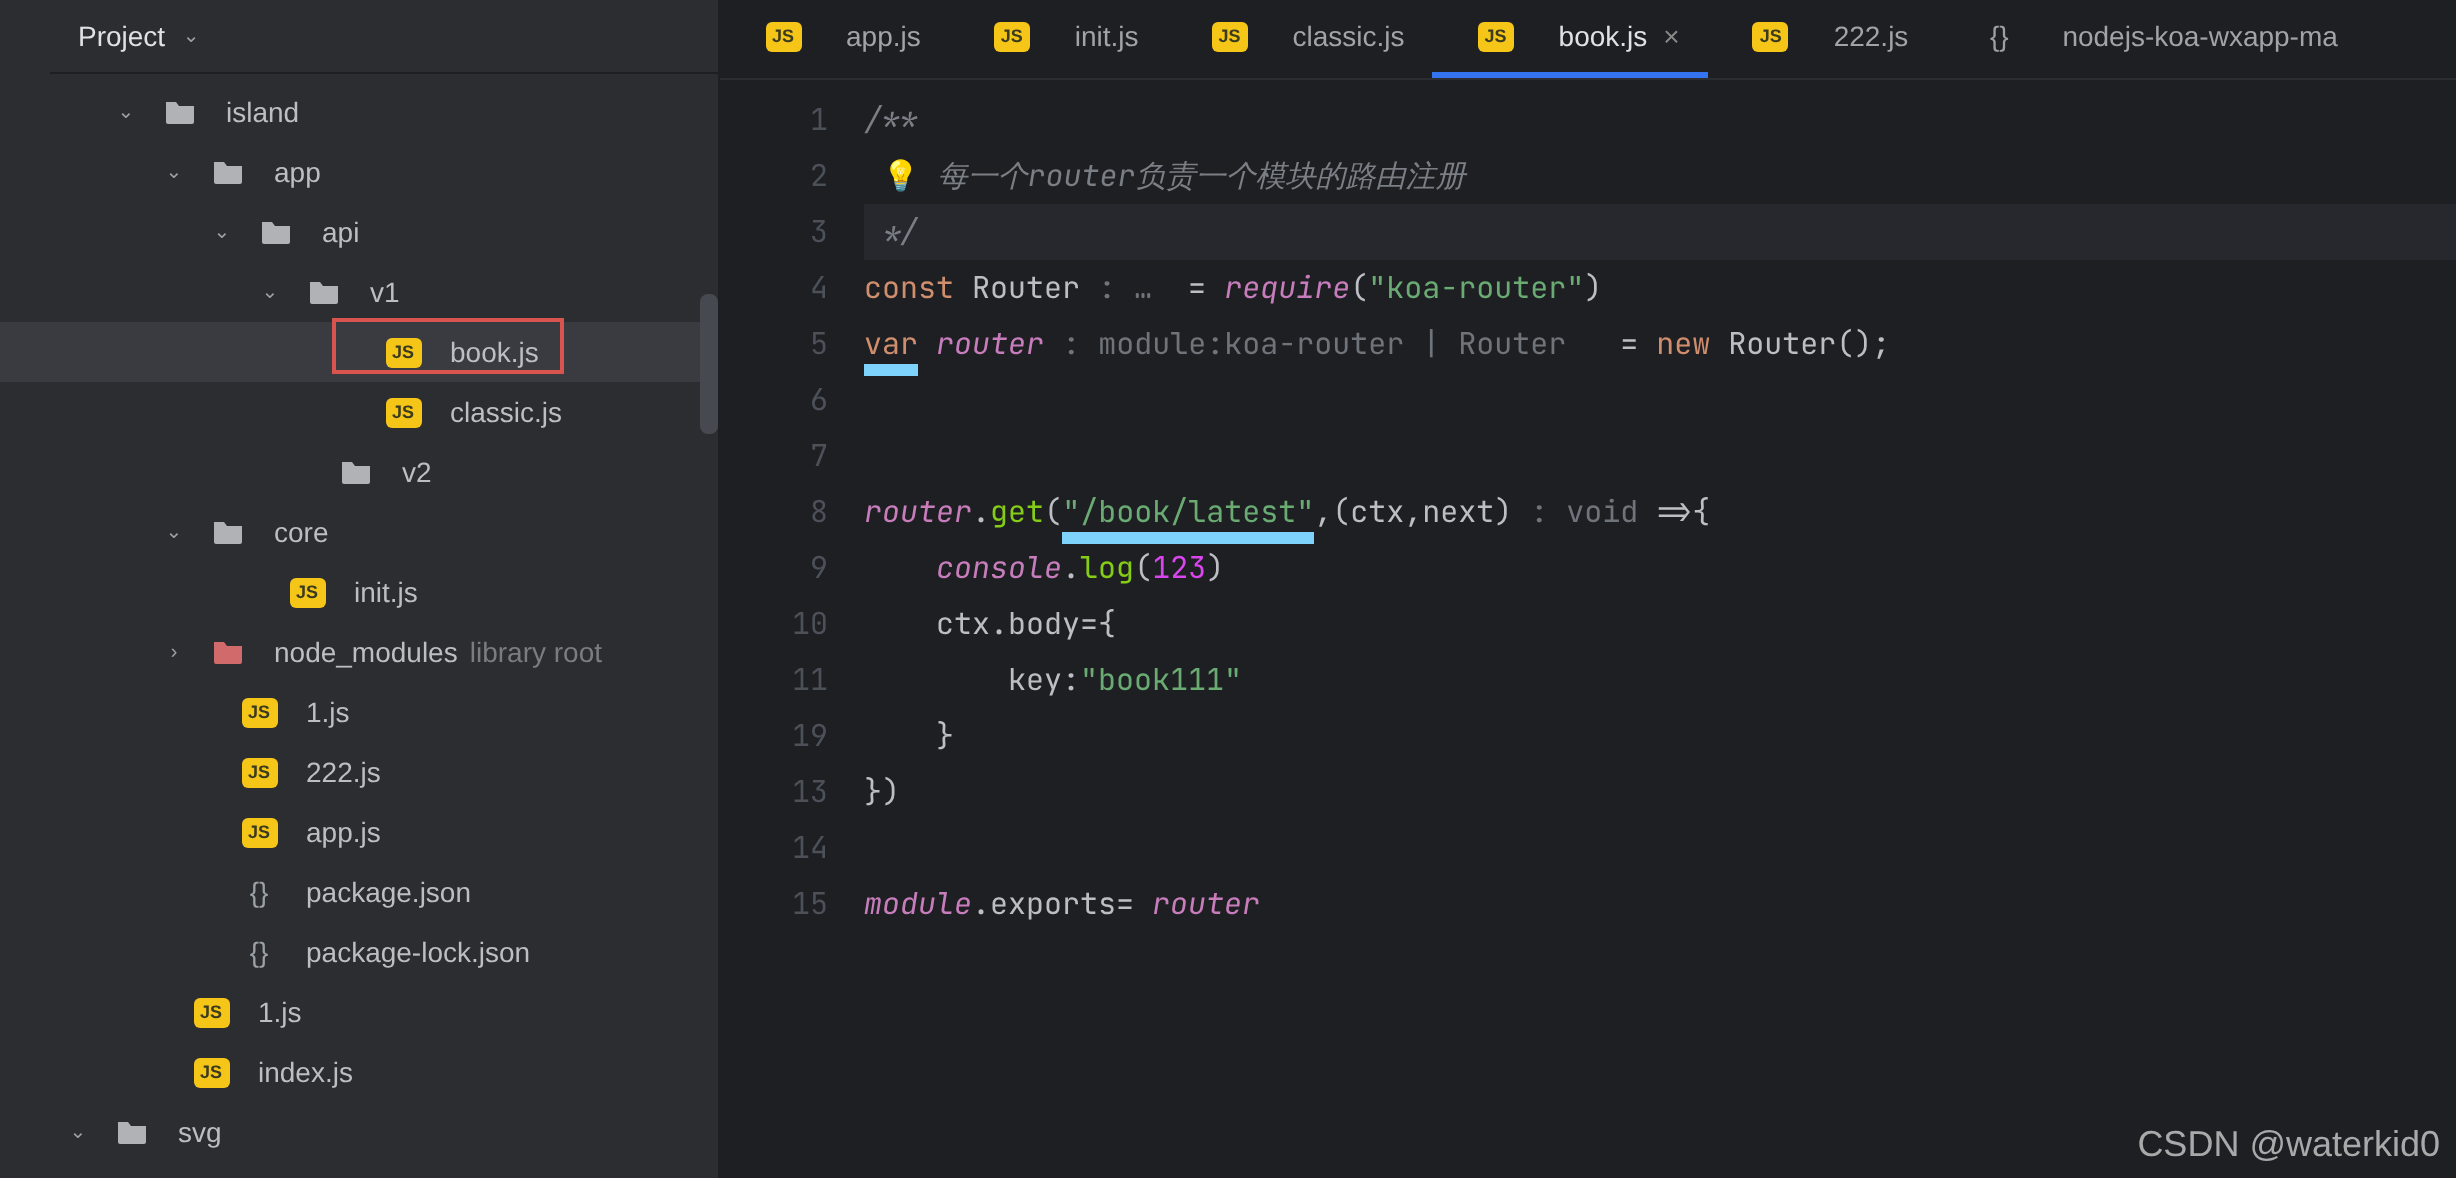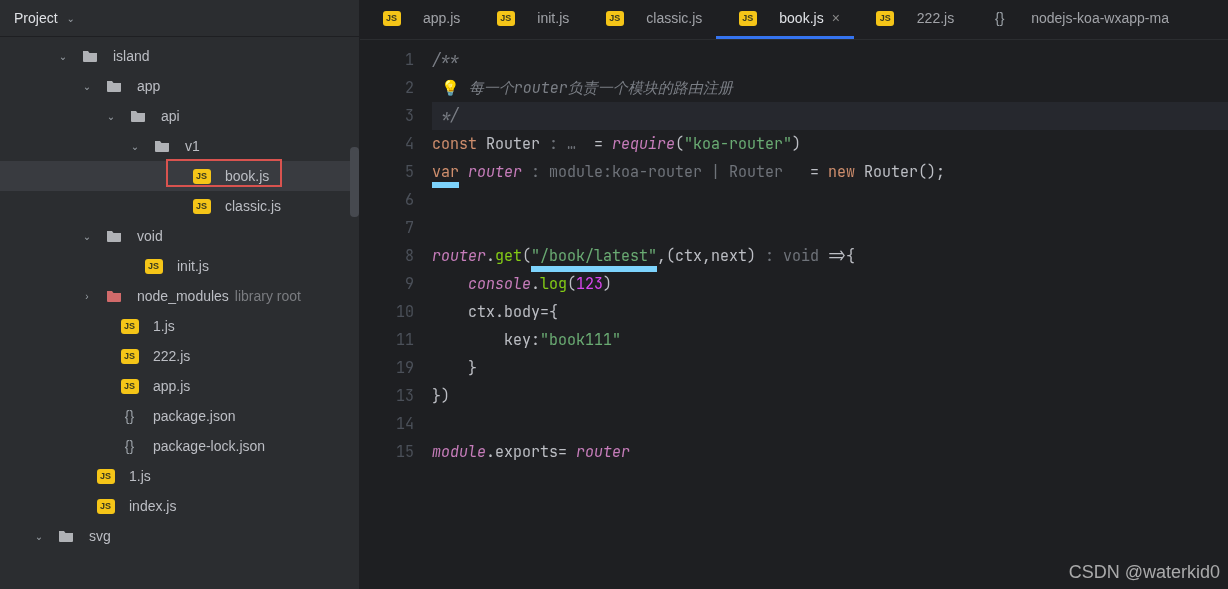--- a/index.html
+++ b/index.html
@@ -23,20 +23,21 @@
       border-right: 1px solid #1e1f22;
     }
     .sidebar-header {
       padding: 10px 14px;
       display: flex;
       align-items: center;
       gap: 6px;
       font-weight: 500;
       color: #dfe1e5;
       border-bottom: 1px solid #1e1f22;
+      margin-left: 25px;
     }
     .tree { flex: 1; overflow: auto; padding-top: 4px; position: relative; }
     .tree-row {
       display: flex;
       align-items: center;
       height: 30px;
       cursor: pointer;
       white-space: nowrap;
     }
     .tree-row.selected { background: #393b40; }
@@ -170,28 +171,37 @@
           <span>book.js</span>
         </div>
         <div class="highlight-box" style="left: 166px; top: 122px; width: 116px; height: 28px;"></div>
         <div class="tree-row" style="padding-left: 168px;">
           <span class="chevron"></span>
           <span class="ficon">
             <span class="js-badge">JS</span>
           </span>
           <span>classic.js</span>
         </div>
+        <div class="tree-row" style="padding-left: 144px;">
+          <span class="chevron"></span>
+          <span class="ficon folder-icon">
+            <svg width="16" height="14" viewBox="0 0 16 14">
+              <path fill="currentColor" d="M1 2h5l1.5 2H15v8a1 1 0 0 1-1 1H2a1 1 0 0 1-1-1V2z"></path>
+            </svg>
+          </span>
+          <span>v2</span>
+        </div>
         <div class="tree-row" style="padding-left: 80px;">
           <span class="chevron">⌄</span>
           <span class="ficon folder-icon">
             <svg width="16" height="14" viewBox="0 0 16 14">
               <path fill="currentColor" d="M1 2h5l1.5 2H15v8a1 1 0 0 1-1 1H2a1 1 0 0 1-1-1V2z"></path>
             </svg>
           </span>
-          <span>void</span>
+          <span>core</span>
         </div>
         <div class="tree-row" style="padding-left: 120px;">
           <span class="chevron"></span>
           <span class="ficon">
             <span class="js-badge">JS</span>
           </span>
           <span>init.js</span>
         </div>
         <div class="tree-row" style="padding-left: 80px;">
           <span class="chevron">›</span>

